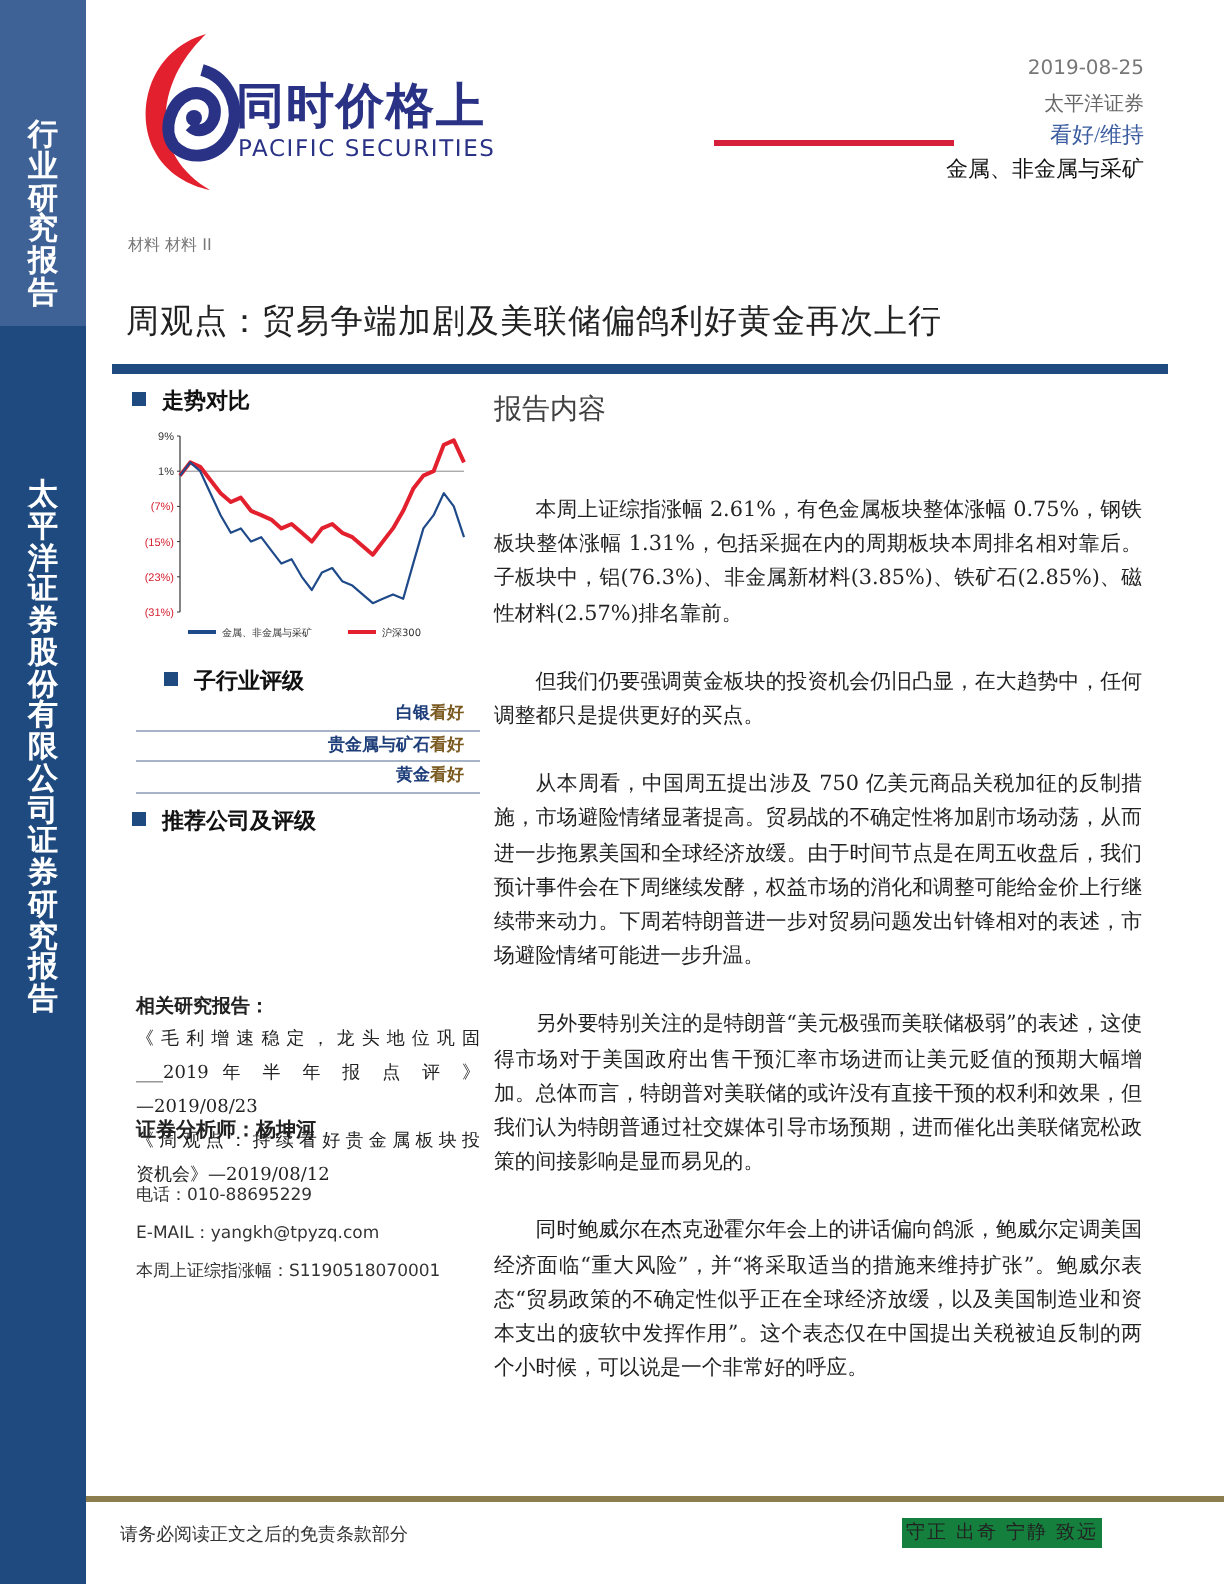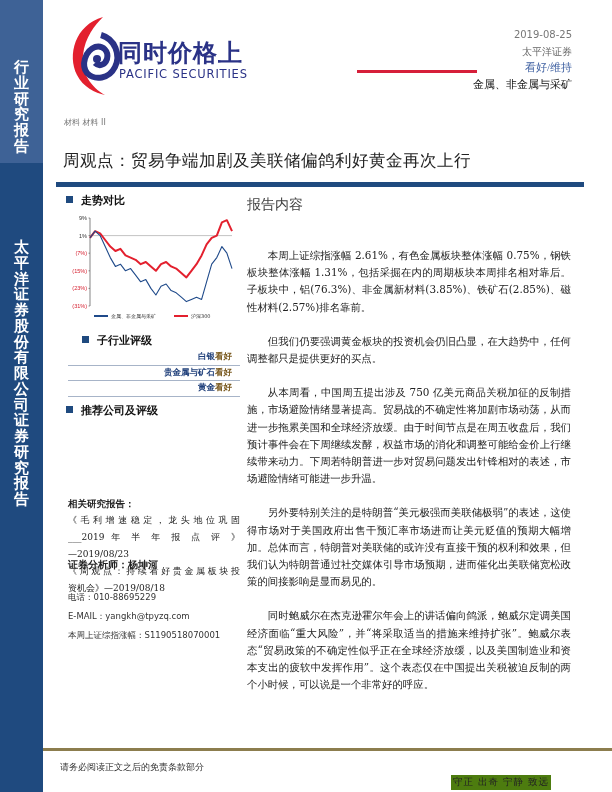--- a/index.html
+++ b/index.html
@@ -52,21 +52,21 @@
   .analyst .name { font-family:"DejaVu Sans", sans-serif; font-weight:bold; font-size:10px; margin-bottom:20px; }
   .analyst .line { font-family:"DejaVu Sans", sans-serif; font-size:8.5px; height:19px; color:#333; }
 
   .content-head { position:absolute; left:247px; top:196px; font-family:"DejaVu Sans", sans-serif;
                   font-weight:normal; font-size:14px; color:#404040; }
   .body { position:absolute; left:247px; top:247px; width:324px; font-size:10.4px; line-height:17.2px; color:#222; }
   .body p { text-indent:2em; text-align:justify; margin-bottom:17px; }
 
   .foot-rule { position:absolute; left:43px; top:748px; width:569px; height:3px; background:#8c7d4e; }
   .foot-left { position:absolute; left:60px; top:761px; font-size:9px; color:#333; }
-  .foot-right { position:absolute; left:451px; top:775px; font-size:9.5px; color:#222; background:#4d7c0f; padding:1px 2px; letter-spacing:1px; }
+  .foot-right { position:absolute; left:451px; top:759px; font-size:9.5px; color:#222; background:#15803d; padding:1px 2px; letter-spacing:1px; }
 </style>
 </head>
 <body>
 
 <div class="sidebar-top"></div>
 <div class="sidebar-bot"></div>
 <div class="vtext vtext1" id="vt1">
     <span>行</span>
     <span>业</span>
     <span>研</span>
@@ -160,21 +160,21 @@
 <div class="sec-head" style="left:66px; top:403px;">
   <span class="sq"></span><span>推荐公司及评级</span>
 </div>
 
 <div class="related">
   <div class="lbl">相关研究报告：</div>
   <div class="justify">《毛利增速稳定，龙头地位巩固</div>
   <div class="justify">___2019 年 半 年 报 点 评 》</div>
   <div>—2019/08/23</div>
   <div class="justify">《周观点：持续看好贵金属板块投</div>
-  <div>资机会》—2019/08/18</div>
+  <div>资机会》—2019/08/12</div>
 </div>
 
 <div class="analyst">
   <div class="name">证券分析师：杨坤河</div>
   <div class="line">电话：010-88695229</div>
   <div class="line">E-MAIL：yangkh@tpyzq.com</div>
   <div class="line">本周上证综指涨幅：S1190518070001</div>
 </div>
 
 <div class="content-head">报告内容</div>

